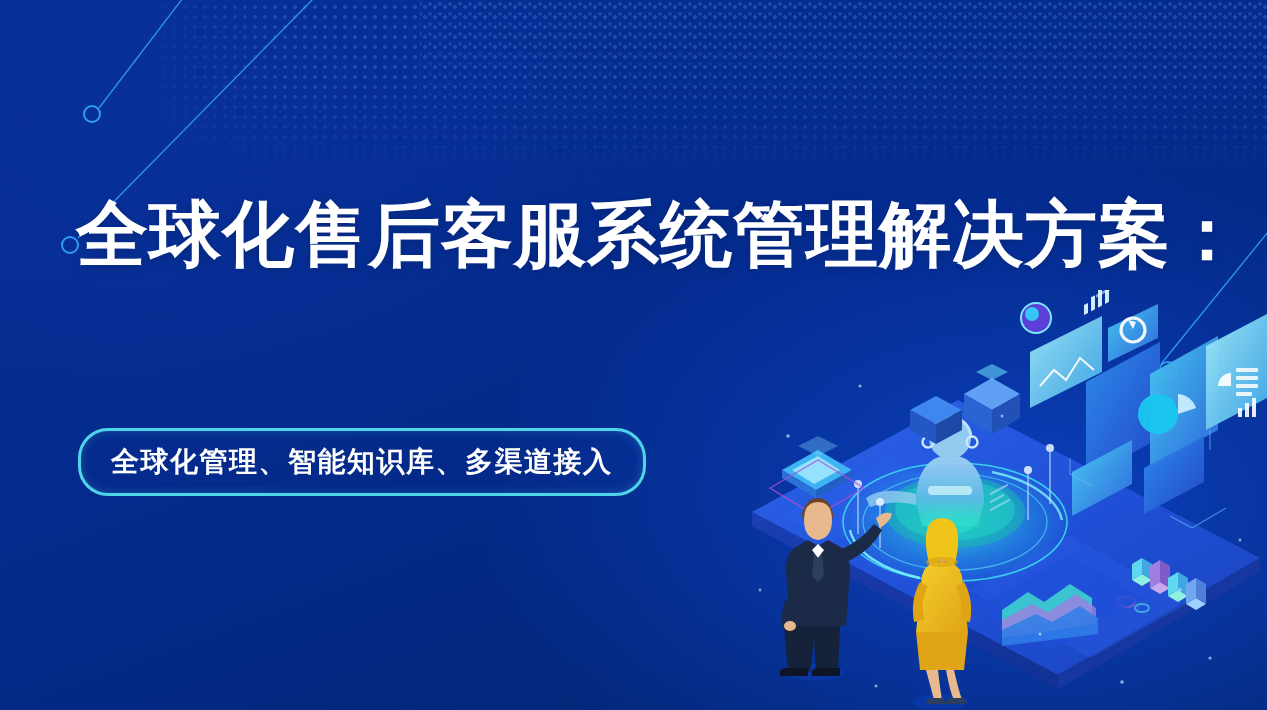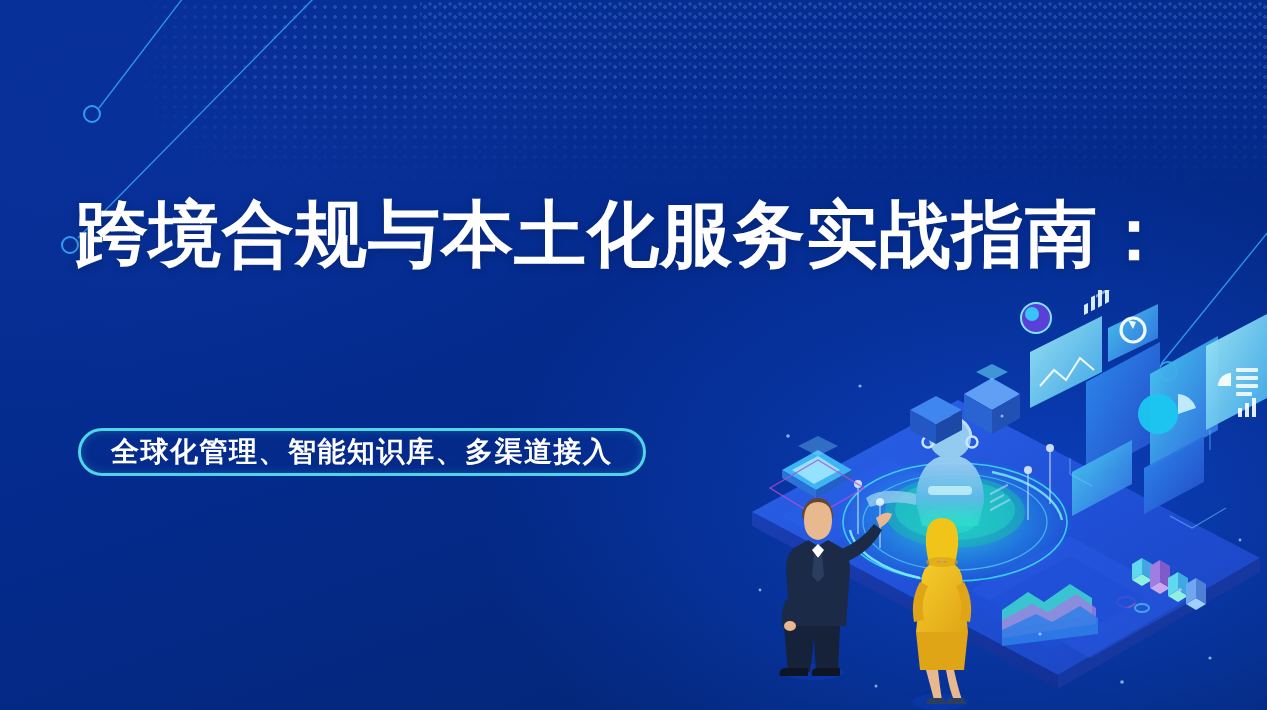--- a/index.html
+++ b/index.html
@@ -67,21 +67,21 @@
     line-height:96px;
     letter-spacing:1px;
     white-space:nowrap;
     text-shadow:0 2px 10px rgba(0,0,0,.18);
   }
   .title-line.l2 { padding-left:8px; }
 
   
   .pill {
     position:absolute; left:78px; top:428px;
-    height:48px;
+    height:68px;
     display:flex; align-items:center; justify-content:center;
     padding:0 30px;
     border:3px solid #4fd4e8;
     border-radius:30px;
     box-shadow:0 0 10px rgba(79,212,232,.25) inset;
   }
   .pill-text {
     color:#ffffff;
     font-weight:bold;
     font-size:28px;
@@ -109,21 +109,21 @@
       <line x1="1161" y1="364" x2="1268" y2="232"></line>
     </g>
     <g stroke="#2f9ef2" stroke-width="2" fill="none">
       <circle cx="92" cy="114" r="8"></circle>
       <circle cx="70" cy="245" r="8"></circle>
       <circle cx="1168" cy="371" r="9"></circle>
     </g>
   </svg>
 
   <div class="title-block">
-    <div class="title-line l1">跨境合规与本土化服务实战指南：</div>
+    <div class="title-line l1">全球化售后客服系统管理解决方案：</div>
   </div>
 
   <div class="pill">
     <span class="pill-text">全球化管理、智能知识库、多渠道接入</span>
   </div>
 
   <div class="illus">
     <svg viewBox="0 0 527 420" xmlns="http://www.w3.org/2000/svg">
       <defs>
         <linearGradient id="slabTop" x1="0" y1="0" x2="1" y2="1">

